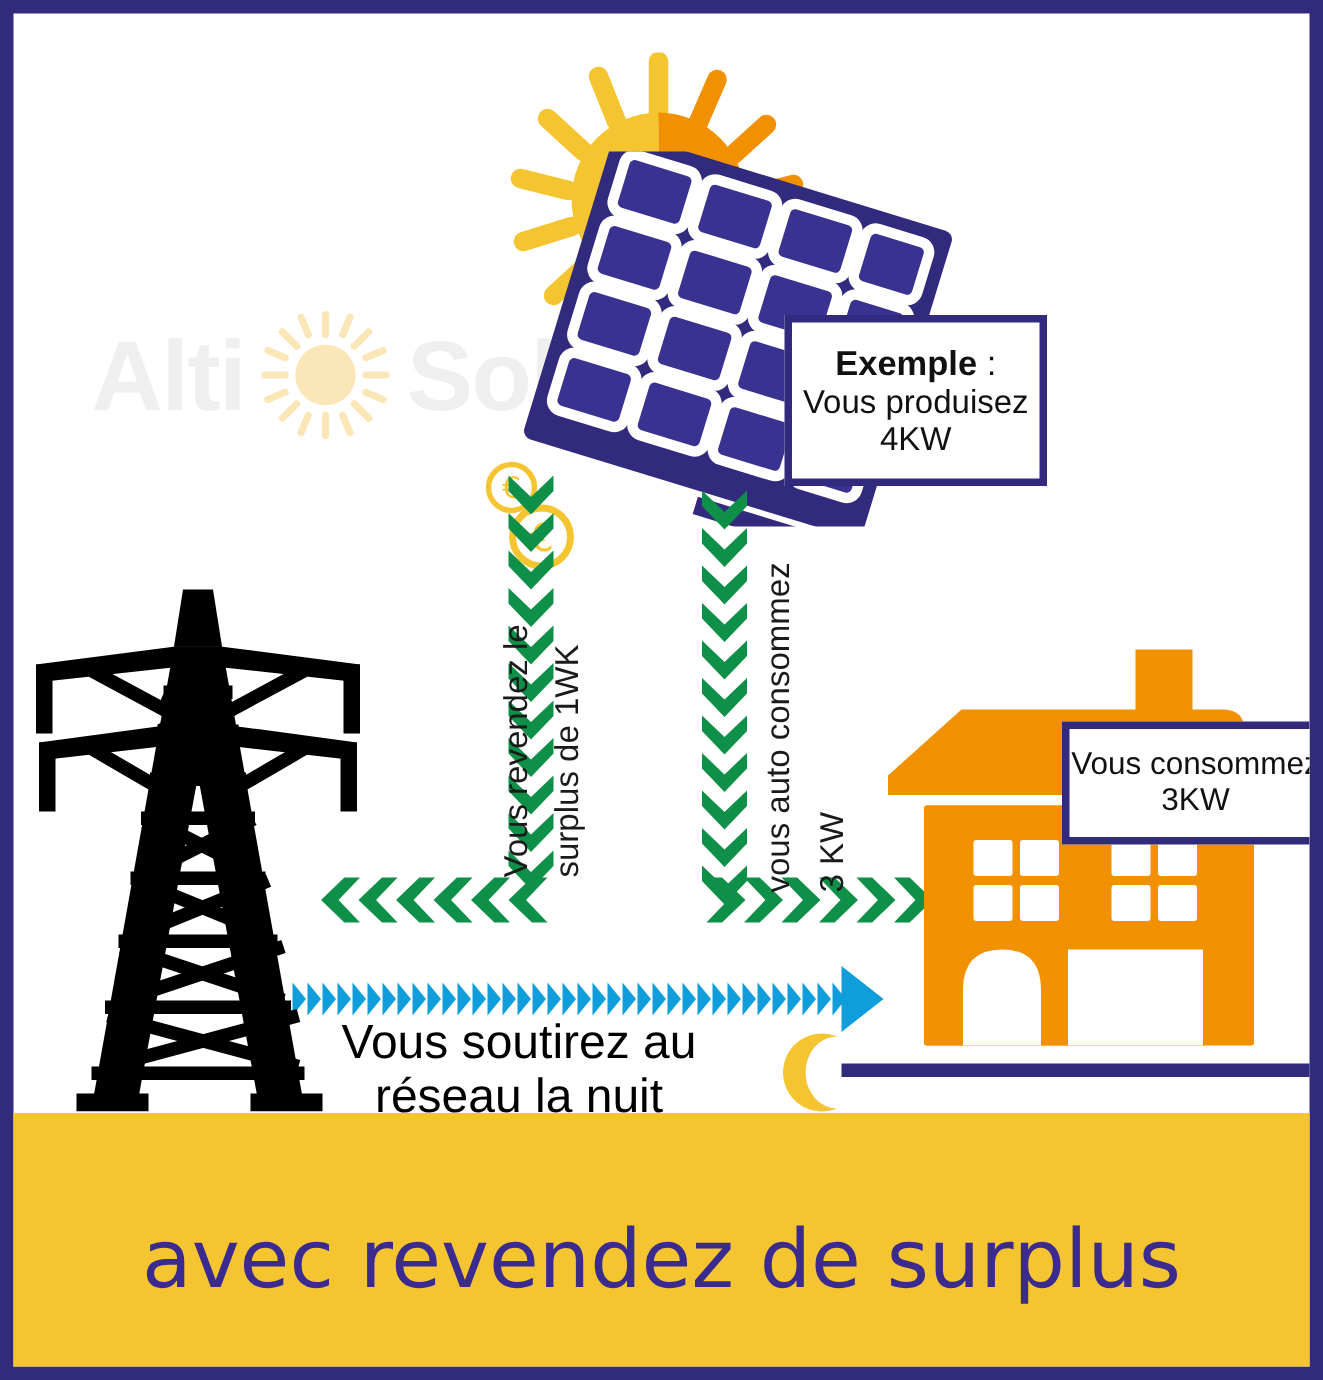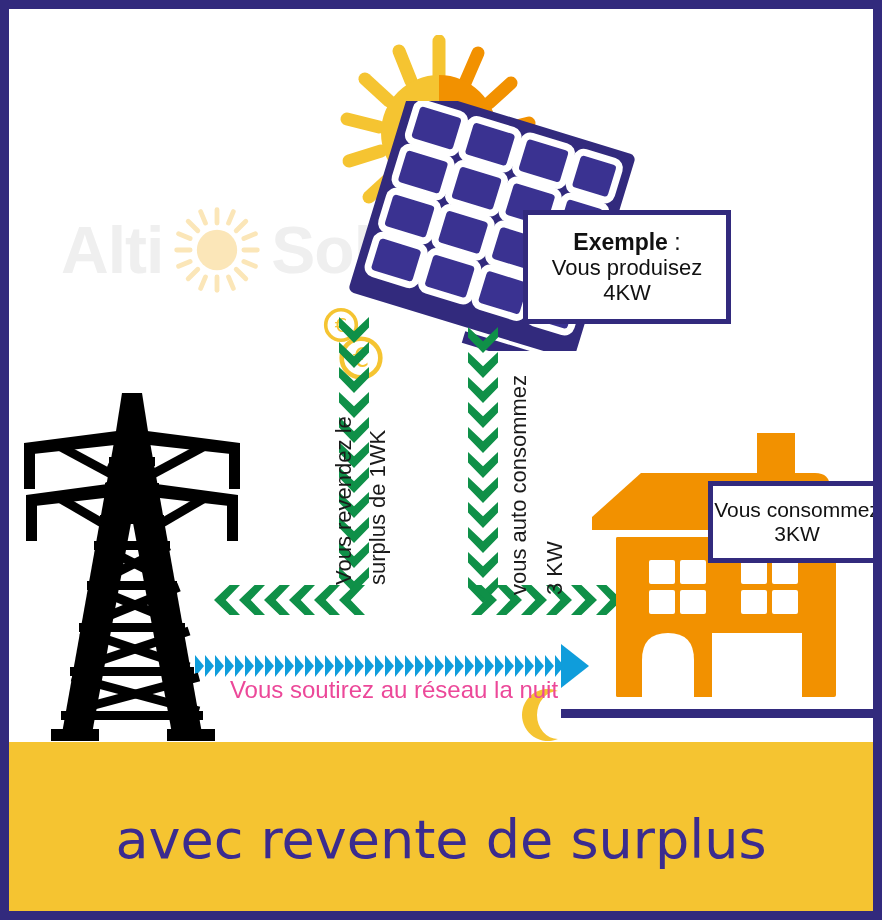--- a/index.html
+++ b/index.html
@@ -22,21 +22,21 @@
   
   #sun{left:330px;top:26px;width:200px;height:200px;}
 
   
   #panel{left:318px;top:92px;width:320px;height:250px;}
 
   
   .callout{background:#ffffff;border:5px solid #322a7d;box-sizing:border-box;
            display:flex;flex-direction:column;align-items:center;justify-content:center;
            color:#111;line-height:1.14;font-family:"Liberation Sans",sans-serif;}
-  #callout-produce{left:514px;top:201px;width:208px;height:114px;font-size:22px;}
+  #callout-produce{left:514px;top:201px;width:175px;height:114px;font-size:22px;}
   #callout-produce .l1{font-size:23px;}
   #callout-produce b{font-weight:700;}
   #callout-consume{left:699px;top:472px;width:178px;height:82px;font-size:21px;}
 
   
   #pylon{left:12px;top:382px;width:222px;height:350px;}
 
   
   #house{left:575px;top:418px;width:300px;height:285px;}
 
@@ -57,22 +57,22 @@
   
   .vlabel{position:absolute;transform-origin:0 0;white-space:nowrap;
           color:#1a1a1a;font-family:"Liberation Sans",sans-serif;}
   #lbl-resell-1{left:322px;top:576px;transform:rotate(-90deg);font-size:22px;}
   #lbl-resell-2{left:356px;top:576px;transform:rotate(-90deg);font-size:22px;}
   #lbl-auto-1{left:497px;top:586px;transform:rotate(-90deg);font-size:22px;}
   #lbl-auto-2{left:533px;top:586px;transform:rotate(-90deg);font-size:22px;}
 
   
   #night-text{left:172px;top:668px;width:330px;text-align:center;
-              font-size:24px;line-height:1.12;color:#ec4899;
-              font-family:"Liberation Sans",sans-serif;margin-left:48px;}
+              font-size:32px;line-height:1.12;color:#000000;
+              font-family:"Liberation Sans",sans-serif;}
 
   
   #banner{left:-9px;top:733px;width:882px;height:196px;background:#f5c431;
           display:flex;flex-direction:column;align-items:center;justify-content:center;
           gap:4px;}
   .banner-line{color:#3b2b8f;font-size:54px;font-weight:400;letter-spacing:0px;
                font-family:"DejaVu Sans",sans-serif;line-height:1.0;}
 </style>
 </head>
 <body>
@@ -379,16 +379,16 @@
     <svg viewBox="0 0 56 56" width="56" height="56" aria-hidden="true">
       <path d="M44 4 A26 26 0 1 0 44 52 A21 24 0 1 1 44 4 Z" fill="#f5c431"></path>
     </svg>
   </div>
 
   <div id="night-text" class="abs">
     <div>Vous soutirez au réseau la nuit</div>
   </div>
 
   <div id="banner" class="abs">
-    <div class="banner-line">avec revente de surplus</div>
+    <div class="banner-line">avec revendez de surplus</div>
   </div>
 
 </div>
 
 </body></html>

